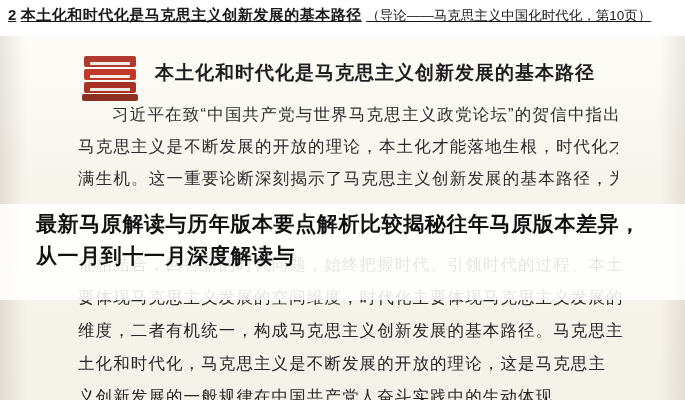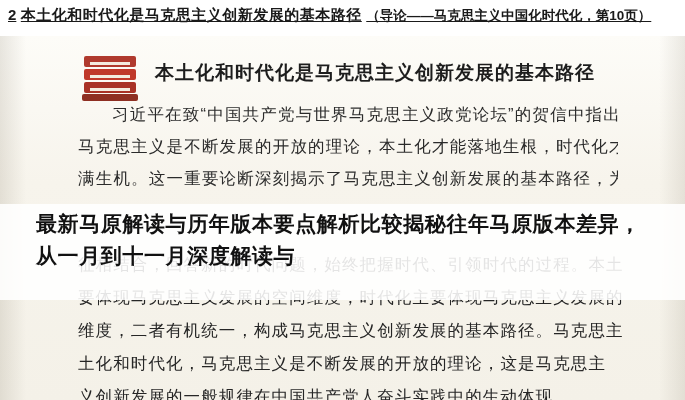--- a/index.html
+++ b/index.html
@@ -38,21 +38,21 @@
   }
   .top-heading .h-main {
     font-size: 15px;
     font-weight: bold;
     color: #1a1a1a;
     text-decoration: underline;
     letter-spacing: 0.5px;
   }
   .top-heading .h-paren {
     font-size: 13.5px;
-    font-weight: bold;
+    font-weight: normal;
     color: #1a1a1a;
     text-decoration: underline;
   }
 
   
   .doc-body {
     position: absolute;
     left: 0;
     top: 36px;
     width: 685px;

